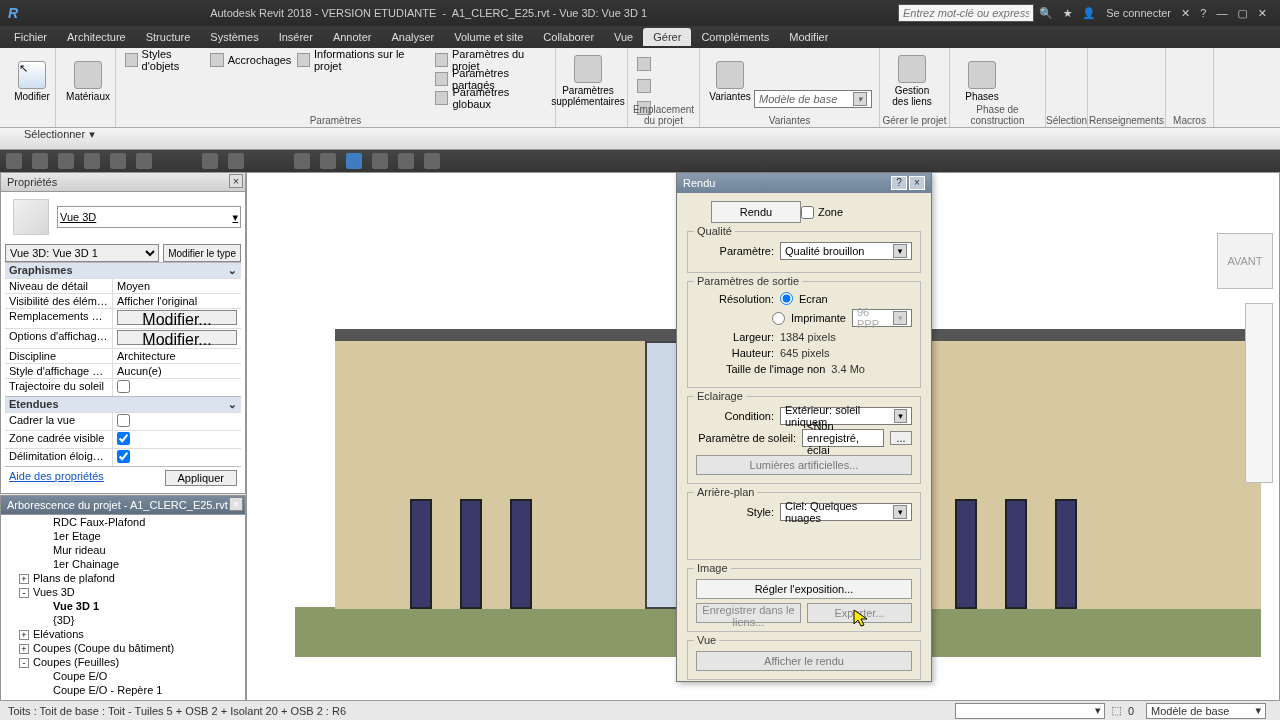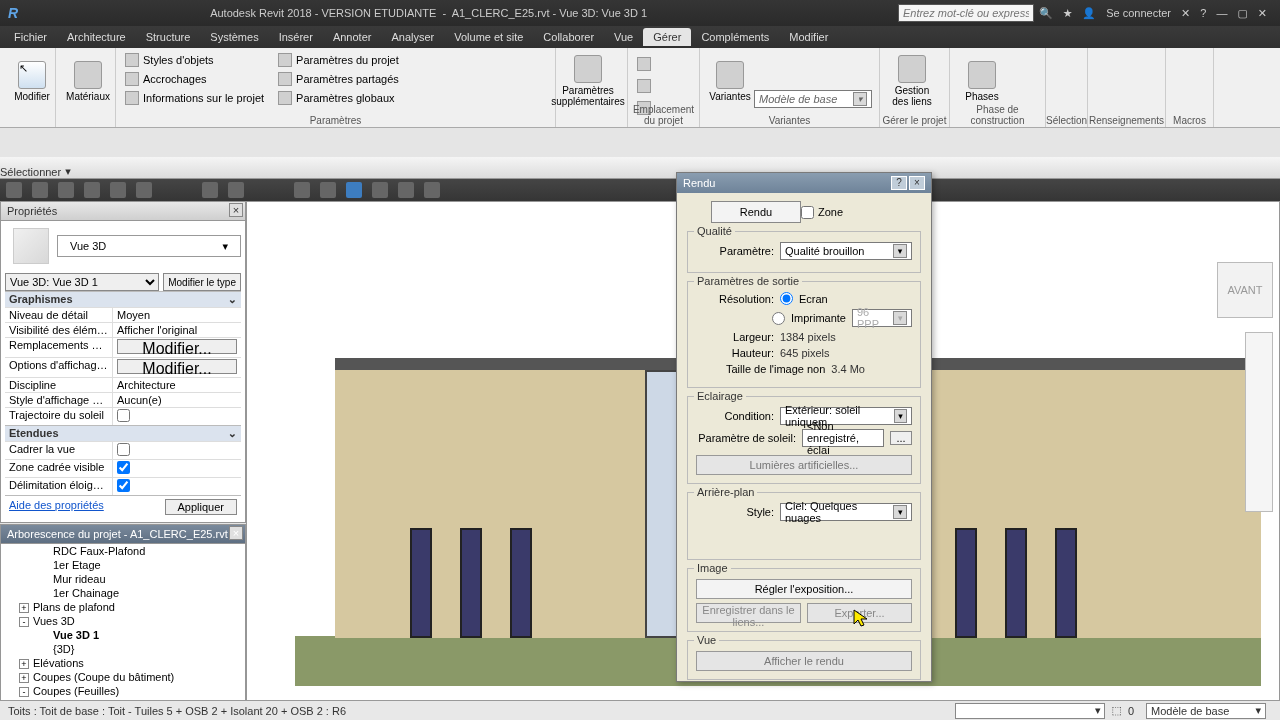--- a/index.html
+++ b/index.html
@@ -14,33 +14,33 @@
 .menubar .mitem { color:#ddd; padding:3px 10px; cursor:pointer; }
 .menubar .mitem.active { background:#e5e5e5; color:#333; border-radius:3px 3px 0 0; }
 .ribbon { height:80px; background:#f0f0f0; border-bottom:1px solid #aaa; display:flex; }
 .rgroup { border-right:1px solid #ccc; padding:2px 6px; display:flex; flex-direction:column; position:relative; }
 .rgroup .glabel { position:absolute; bottom:1px; left:0; right:0; text-align:center; color:#555; font-size:10px; }
 .rbtn-lg { display:flex; flex-direction:column; align-items:center; justify-content:center; width:52px; height:62px; cursor:pointer; }
 .rbtn-lg .ricon { width:28px; height:28px; background:#d0d0d0; border:1px solid #999; border-radius:3px; margin-bottom:2px; }
 .rbtn-lg span { font-size:10px; text-align:center; line-height:1.1; }
 .rbtn-sm { display:flex; align-items:center; height:19px; cursor:pointer; padding:0 3px; }
 .rbtn-sm .ricon-s { width:14px; height:14px; background:#d0d0d0; border:1px solid #999; margin-right:4px; }
-.selbar { height:22px; background:linear-gradient(#f5f5f5,#dcdcdc); border-bottom:1px solid #999; display:flex; align-items:flex-end; padding:0 0;margin-top:29px; }
+.selbar { height:22px; background:linear-gradient(#f5f5f5,#dcdcdc); border-bottom:1px solid #999; display:flex; align-items:flex-start; padding:0 24px; }
 .selbar span { color:#333; }
 .qat { height:22px; background:linear-gradient(#454545,#353535); display:flex; align-items:center; padding:0 6px; gap:10px; }
 .qat .qbtn { width:16px; height:16px; background:#666; border-radius:2px; cursor:pointer; }
 .qat .qbtn.active { background:#3d7dc0; }
 .workspace { display:flex; height:548px; }
 .left-col { width:246px; display:flex; flex-direction:column; }
 .panel-head { height:20px; background:linear-gradient(#e8e8e8,#cfcfcf); border:1px solid #969696; display:flex; align-items:center; padding:0 6px; color:#333; position:relative; }
 .panel-head .pclose { position:absolute; right:2px; top:1px; width:14px; height:14px; border:1px solid #888; text-align:center; line-height:12px; cursor:pointer; background:#e0e0e0; }
 .props-body { background:#fff; border:1px solid #969696; border-top:none; padding:4px; }
 .props-icon-row { display:flex; align-items:center; height:42px; }
 .props-icon { width:36px; height:36px; border:1px solid #ccc; margin:0 8px; background:linear-gradient(135deg,#f0f0f0,#d8d8d8); }
-.props-sel { flex:1; height:22px; border:1px solid #999; display:flex; align-items:center; padding:0 12px; justify-content:space-between; }
+.props-sel { flex:1; height:22px; border:1px solid #999; display:flex; align-items:center; padding:0 2px; justify-content:space-between;text-decoration:underline; }
 .type-row { display:flex; margin-top:6px; gap:4px; }
 .type-row select { flex:1; height:18px; border:1px solid #888; font-size:11px; }
 .type-row button { height:18px; font-size:10px; border:1px solid #888; background:#efefef; padding:0 4px; cursor:pointer; }
 .prop-section { background:#dbe3ee; padding:1px 4px; font-weight:bold; color:#333; border-top:1px solid #bbb; display:flex; justify-content:space-between; }
 .prop-row { display:flex; border-top:1px solid #ddd; }
 .prop-row .pk { width:108px; padding:1px 4px; background:#fff; border-right:1px solid #ddd; overflow:hidden; white-space:nowrap; text-overflow:ellipsis; }
 .prop-row .pv { flex:1; padding:1px 4px; background:#fff; overflow:hidden; }
 .prop-row .pv button { width:100%; height:15px; font-size:16px; border:1px solid #888; background:#efefef; cursor:pointer; }
 .apply-row { display:flex; justify-content:space-between; padding:3px 4px; border-top:1px solid #bbb; }
 .apply-row a { color:#15c; text-decoration:underline; cursor:pointer; }
@@ -134,21 +134,21 @@
     </div>
   </div>
   <div class="rgroup" style="width:60px">
     <div class="rbtn-lg">
       <div class="ricon"></div>
         <span>Matériaux</span>
     </div>
   </div>
   <div class="rgroup" style="width:440px">
     <div style="display:flex">
-      <div style="display:flex;flex-direction:column">
+      <div style="display:flex;flex-direction:row">
         <div class="rbtn-sm">
             <div class="ricon-s"></div>
             <span>Styles d'objets</span>
           </div>
         <div class="rbtn-sm">
             <div class="ricon-s"></div>
             <span>Accrochages</span>
           </div>
         <div class="rbtn-sm">
             <div class="ricon-s"></div>

